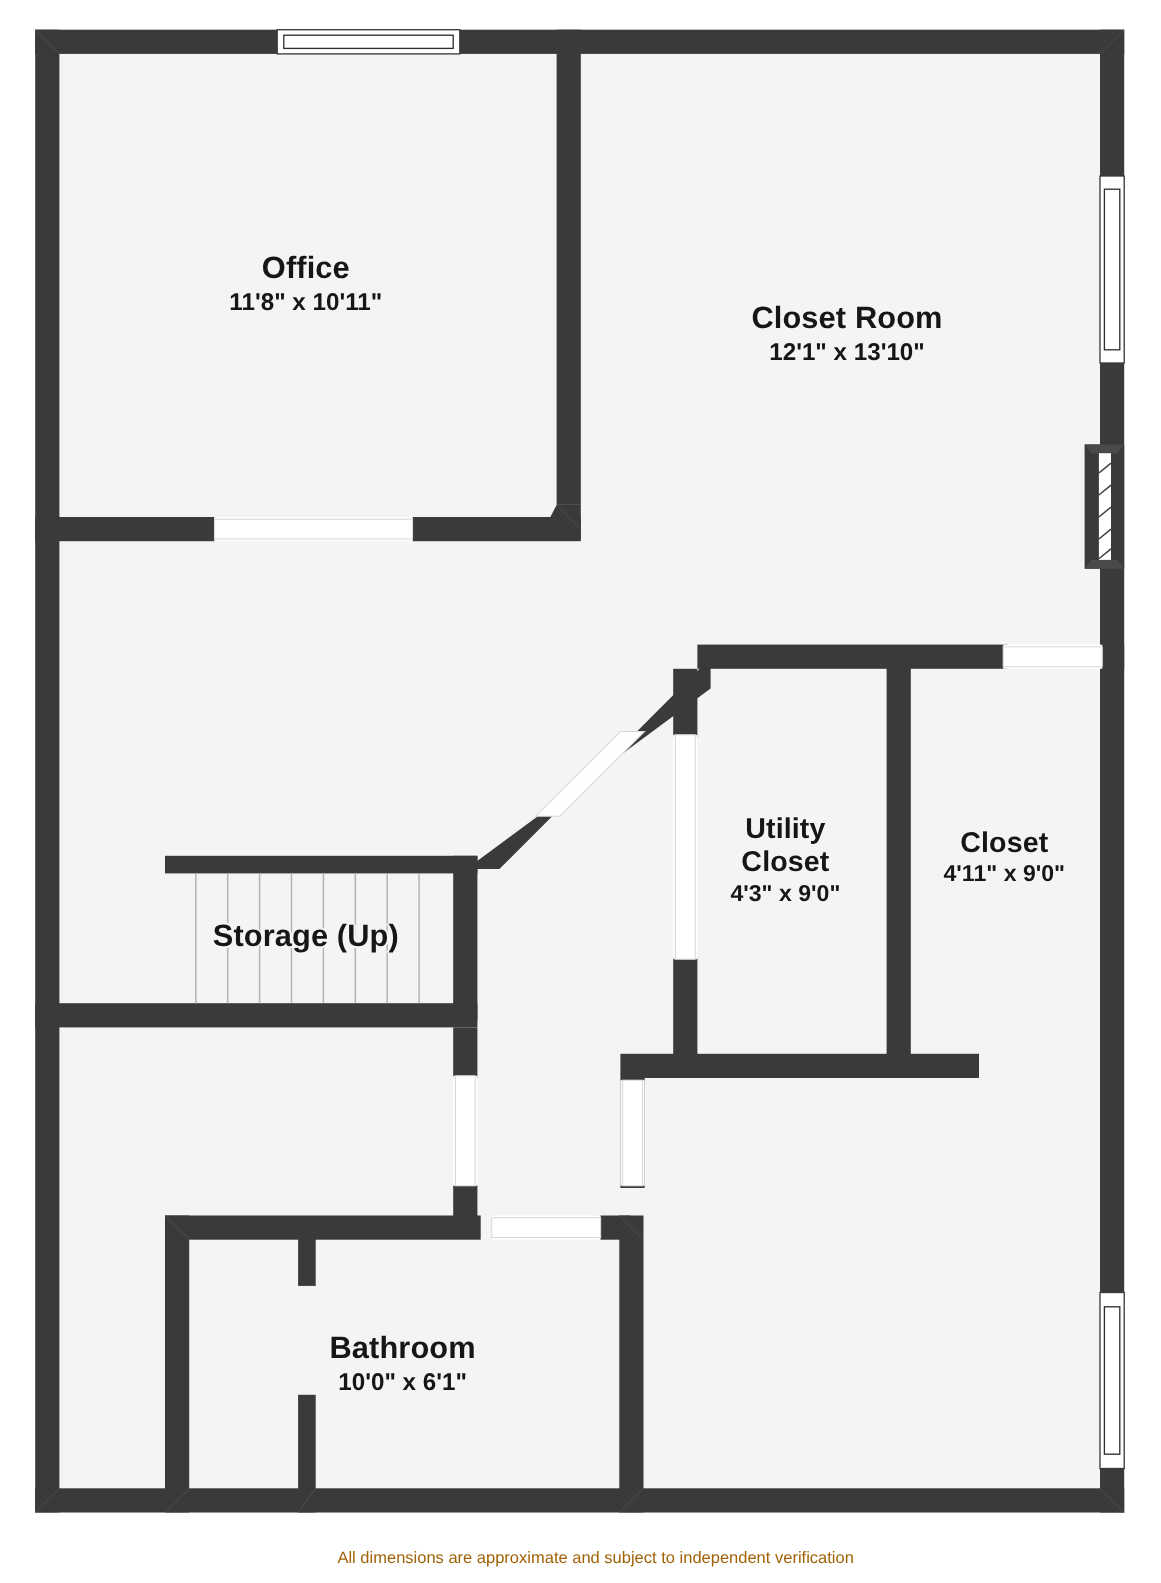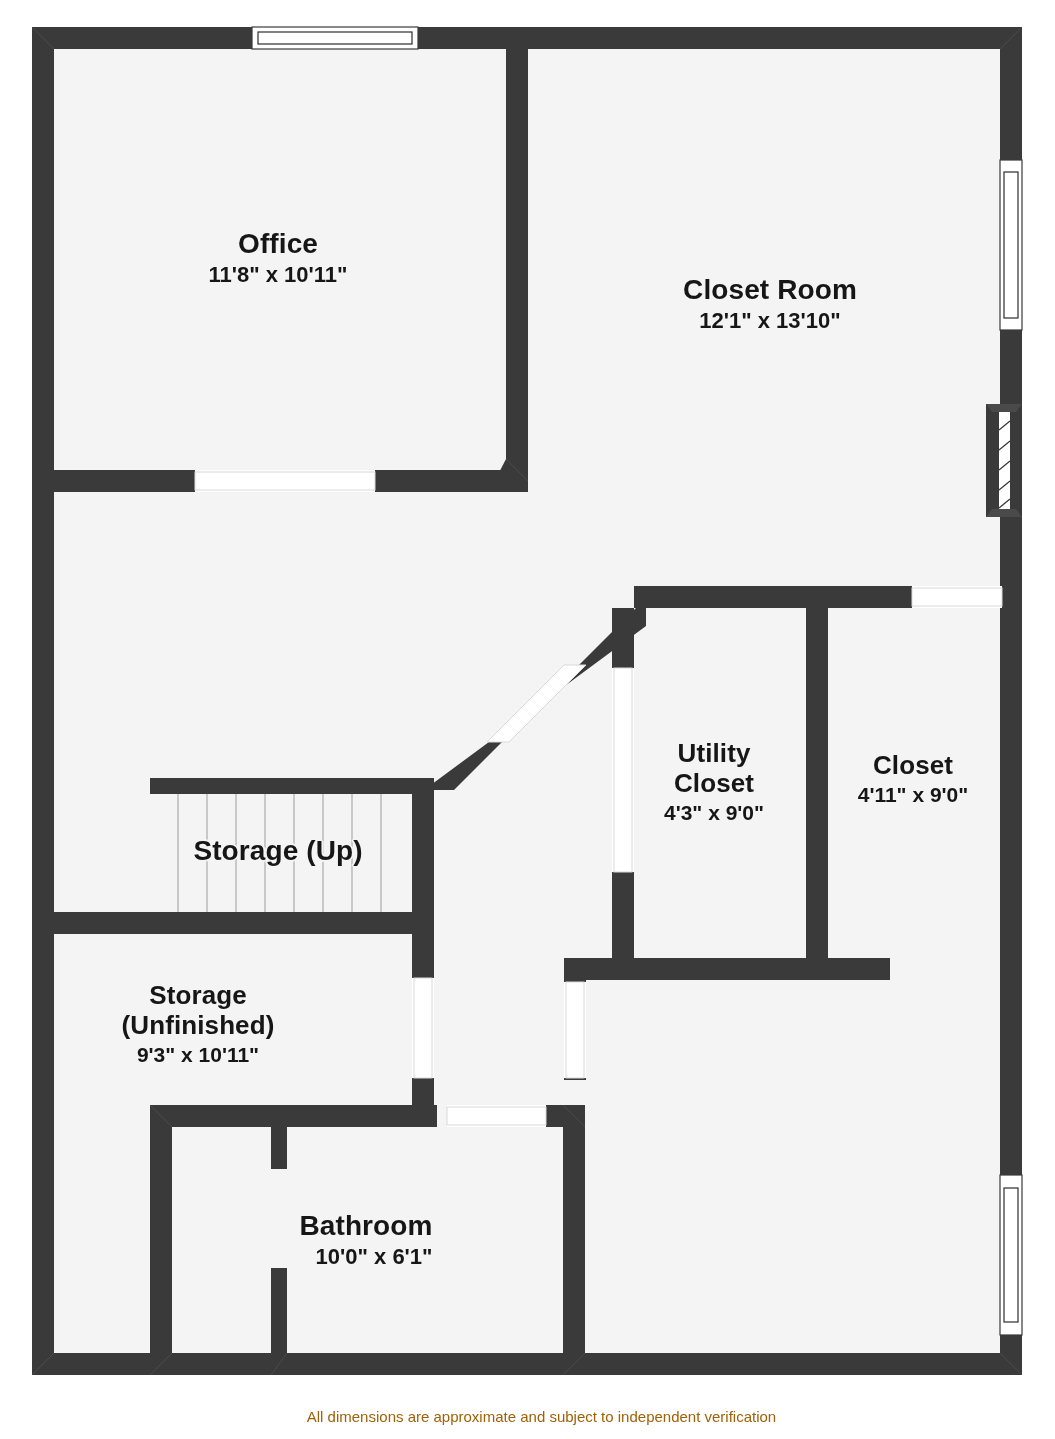--- a/index.html
+++ b/index.html
@@ -253,27 +253,22 @@
 
   <div class="room-label sz-md" style="left:913px; top:779px;">
     <div class="room-name">Closet</div>
     <div class="room-dims">4'11" x 9'0"</div>
   </div>
 
   <div class="room-label sz-lg" style="left:278px; top:851px;">
     <div class="room-name">Storage (Up)</div>
   </div>
 
-  <div class="room-label sz-md" style="left:198px; top:1024px;">
-    <div class="room-name">Storage</div>
-    <div class="room-name">(Unfinished)</div>
-    <div class="room-dims">9'3" x 10'11"</div>
-  </div>
-
-  <div class="room-label sz-lg" style="left:366px; top:1240px;text-align:right;">
+
+  <div class="room-label sz-lg" style="left:366px; top:1240px;">
     <div class="room-name">Bathroom</div>
     <div class="room-dims">10'0" x 6'1"</div>
   </div>
 
 
   <div id="disclaimer">All dimensions are approximate and subject to independent verification</div>
 
 </div>
 
 </body></html>

